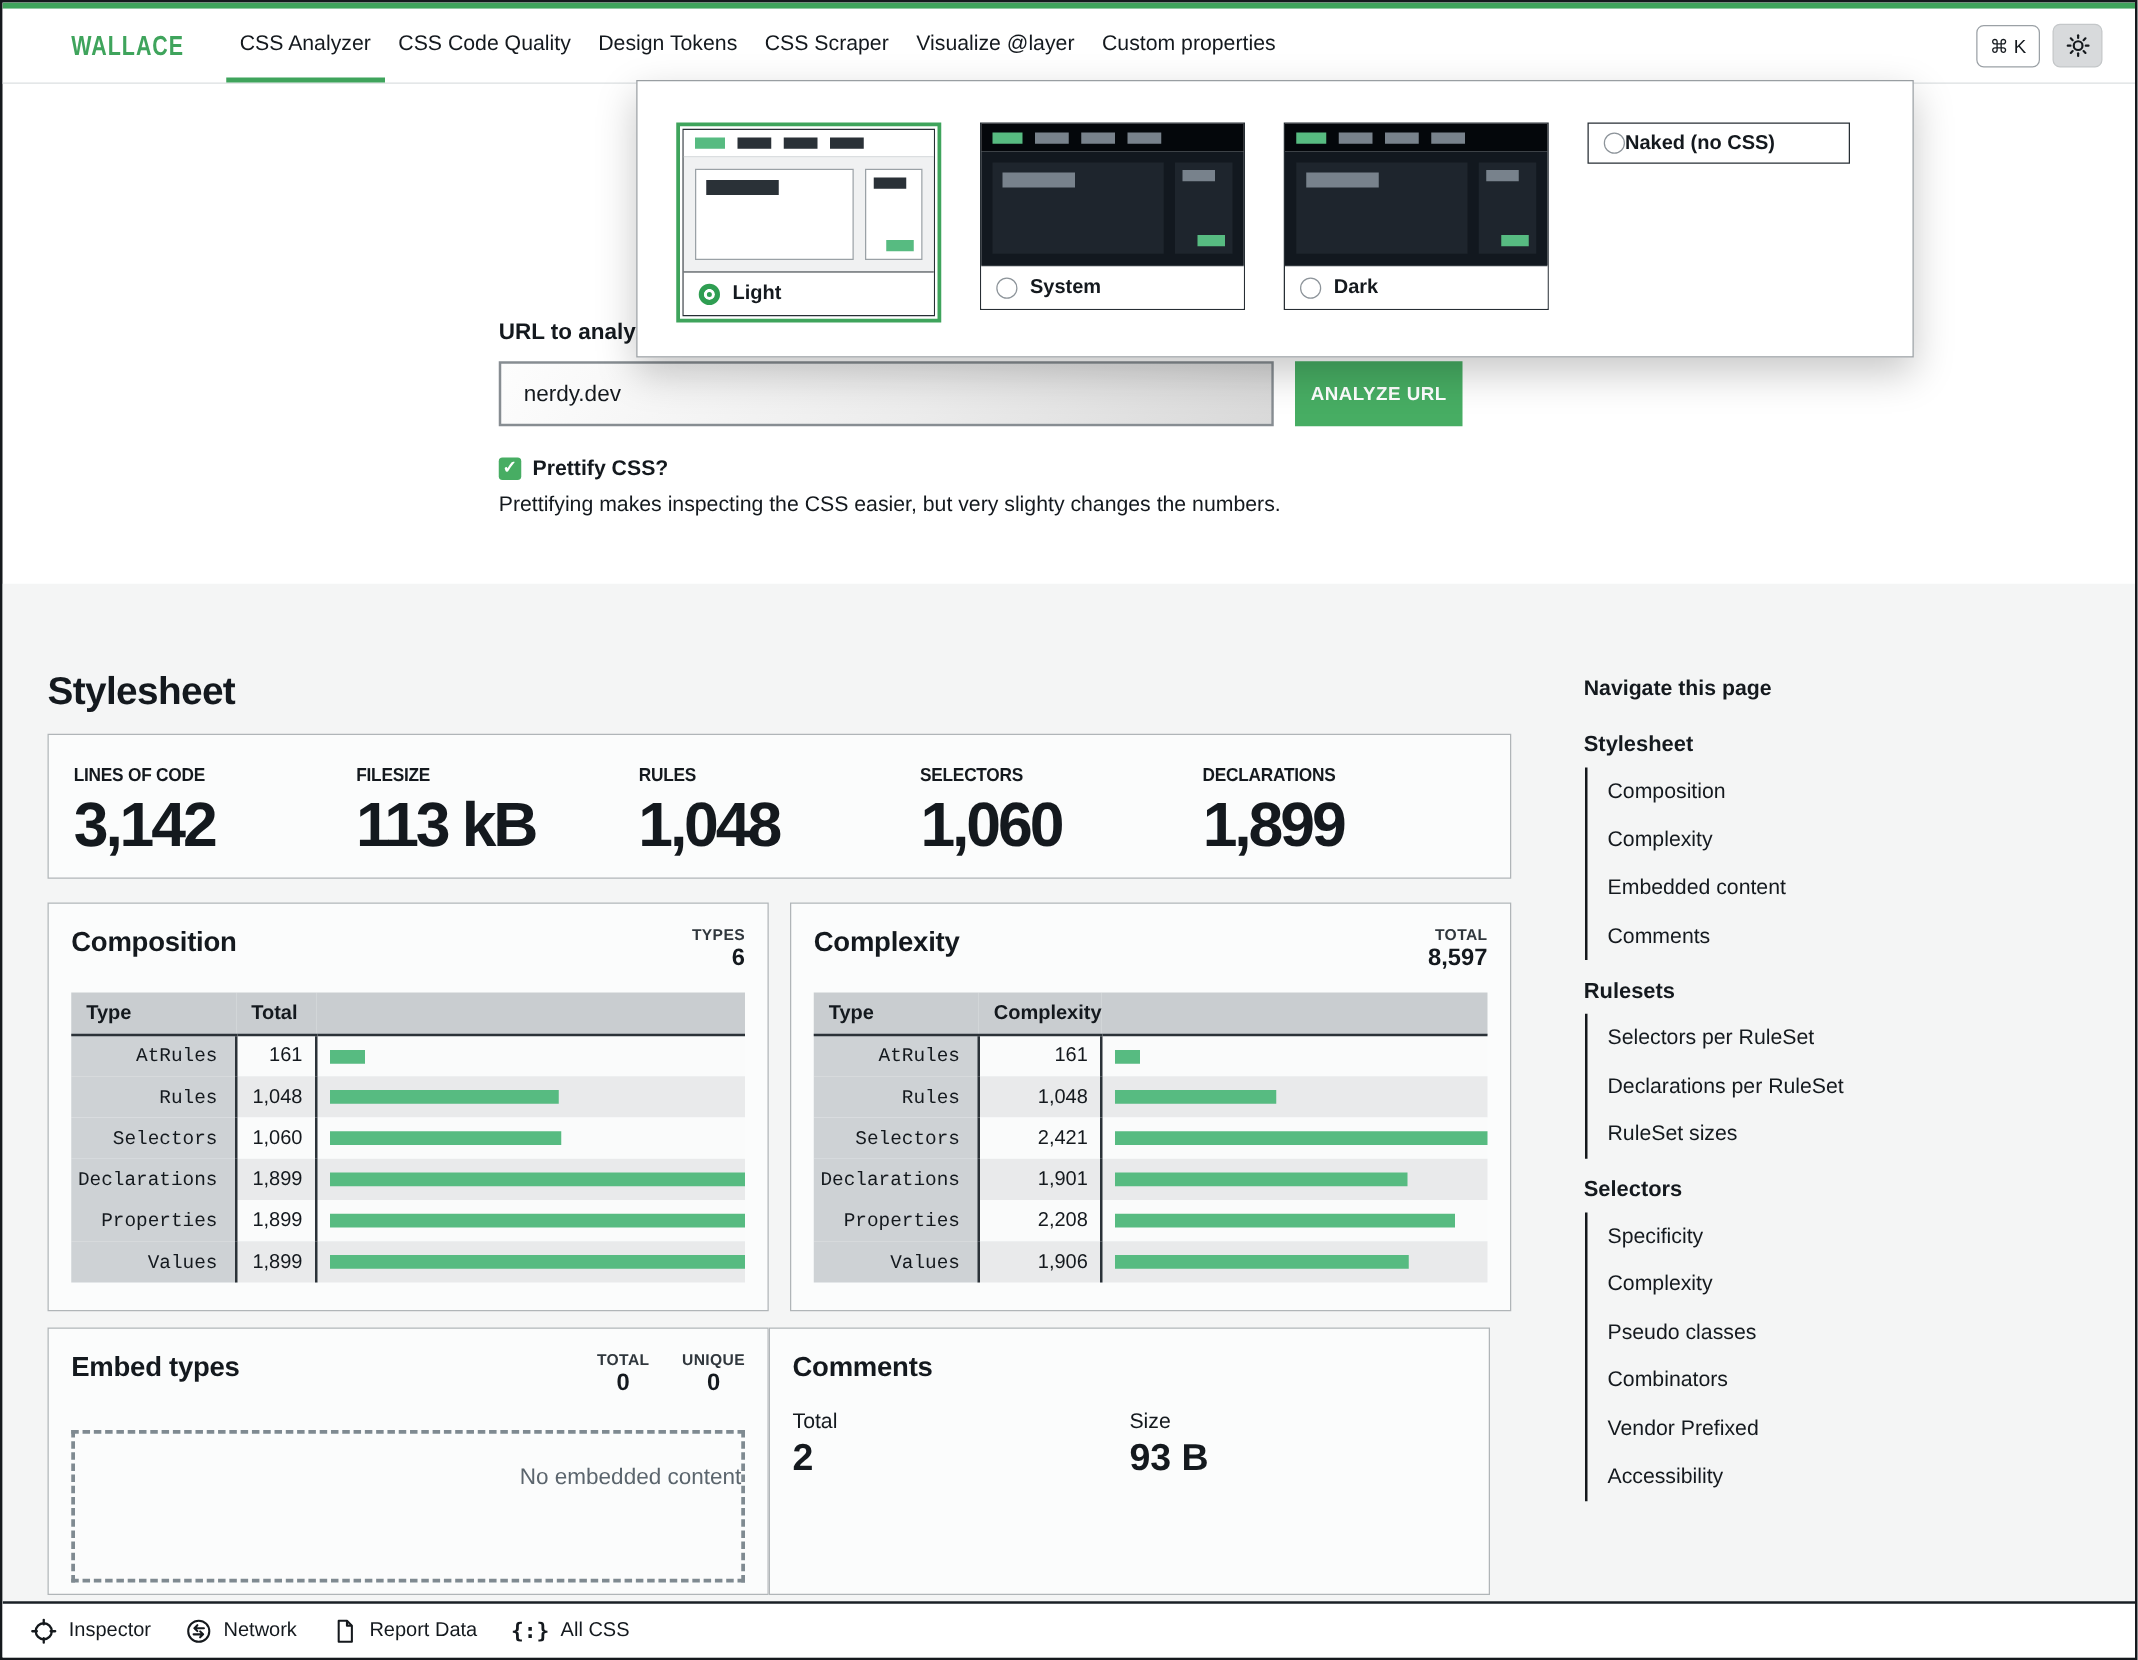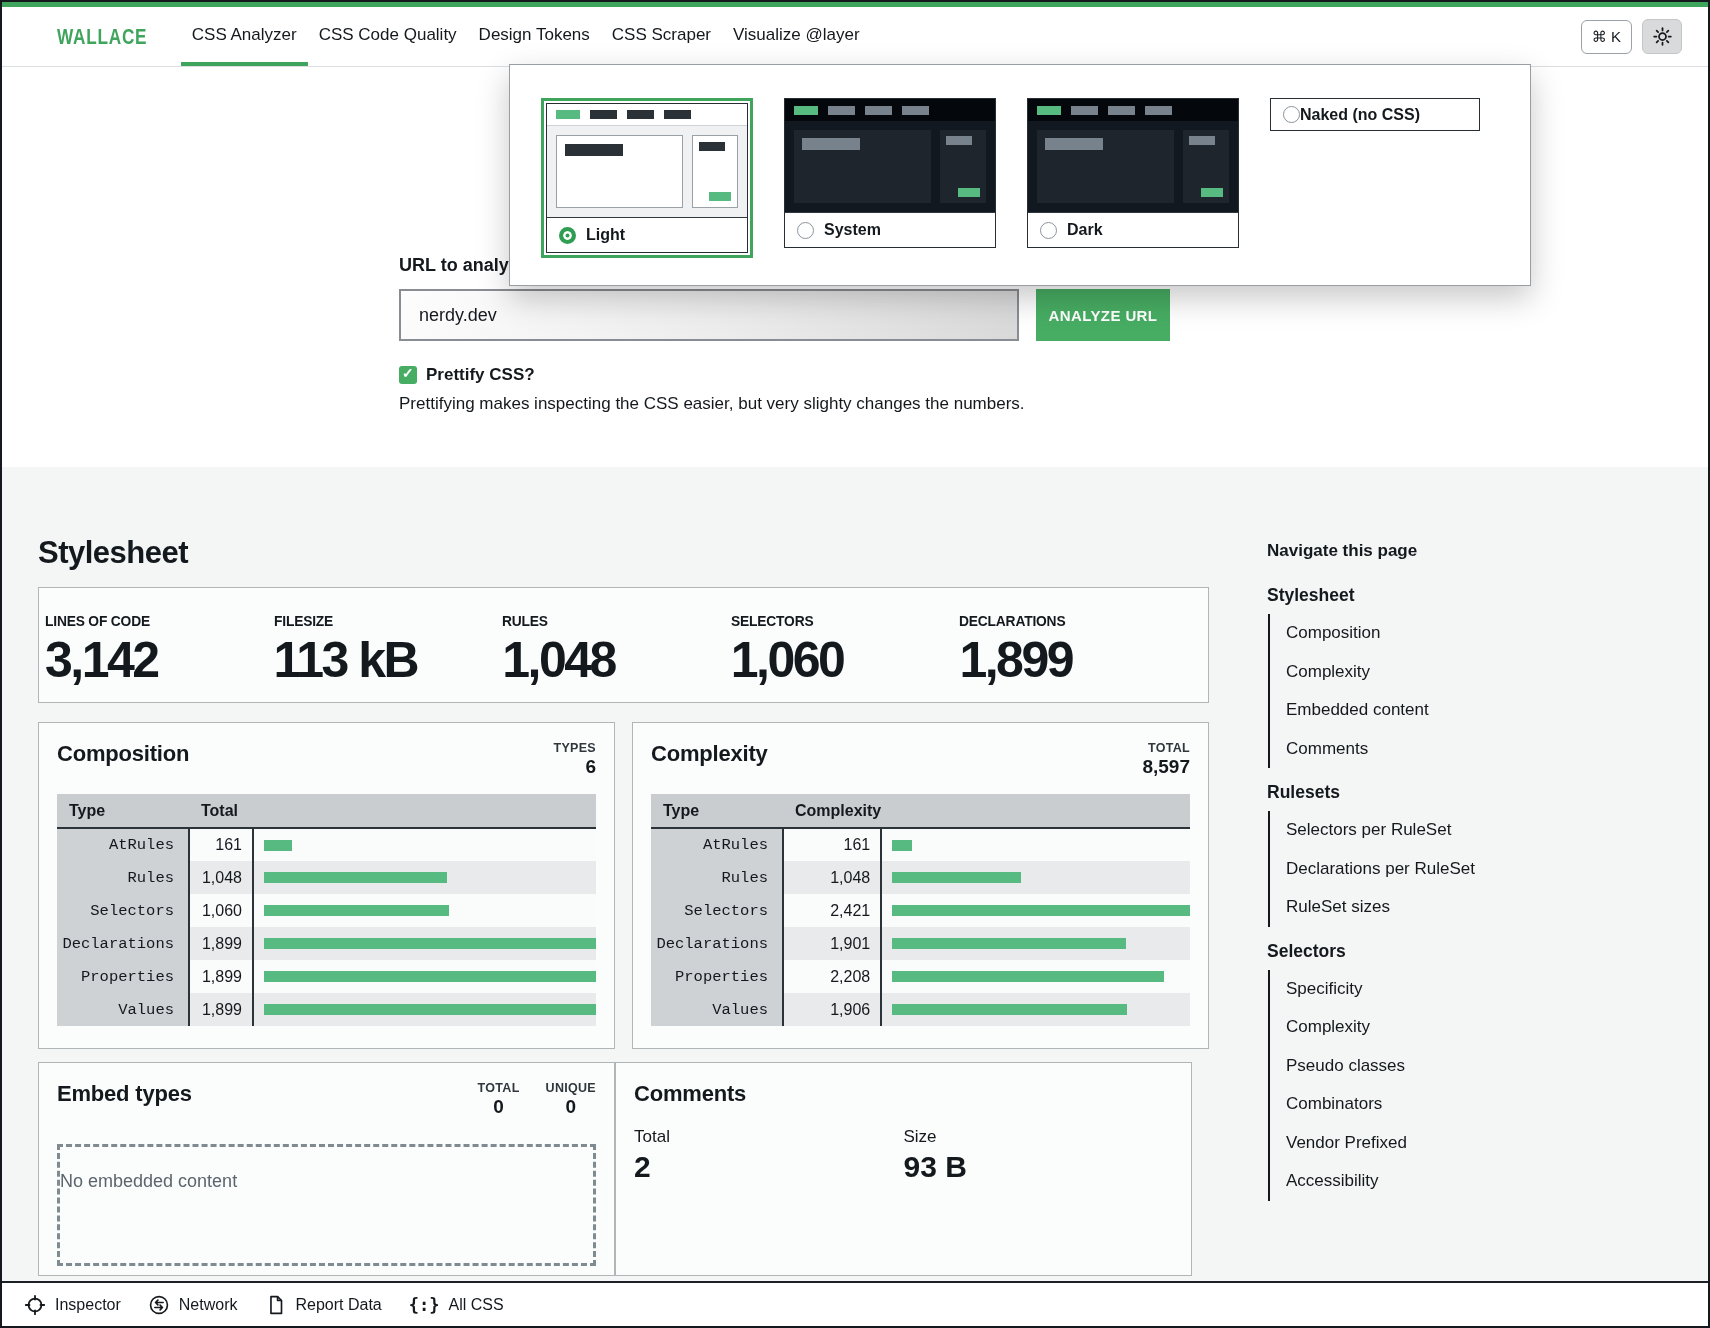--- a/index.html
+++ b/index.html
@@ -66,21 +66,21 @@
   .url-input{width:620px;height:52px;border:2px solid #878d92;background:linear-gradient(125deg,#fdfdfd 0%,#ececec 55%,#d9d9d9 100%);font-size:18px;padding:0 18px;font-family:inherit;color:var(--ink);outline:none}
   .analyze-btn{width:134px;height:52px;margin-left:17px;background:var(--btn-green);color:#fff;border:none;font-family:Liberation Sans, sans-serif;font-weight:bold;font-size:15px;letter-spacing:.4px;cursor:pointer}
   .prettify-row{display:flex;align-items:center;gap:9px;margin-top:24px}
   .checkbox{width:18px;height:18px;border-radius:3px;background:var(--btn-green);position:relative;cursor:pointer;flex:0 0 auto}
   .checkbox::after{content:"✓";position:absolute;left:3px;top:-1px;color:#fff;font-size:14px;font-weight:bold}
   .prettify-label{font-weight:bold;font-size:17px}
   .prettify-note{margin-top:9px;font-size:17px}
   
   .report{position:absolute;left:0;right:0;top:465px;bottom:0;background:#f4f5f5}
   .sec-title{position:absolute;left:36px;top:68px;font-size:31px;font-weight:bold;letter-spacing:-.5px}
-  .stats-card{position:absolute;left:36px;top:120px;width:1171px;height:116px;background:#fbfcfc;border:1px solid #b0b5b8;display:flex;padding:24px 20px 0 6px}
+  .stats-card{position:absolute;left:36px;top:120px;width:1171px;height:116px;background:#fbfcfc;border:1px solid #b0b5b8;display:flex;padding:24px 20px 0 20px}
   .stat{flex:1}
   .stat-label{font-size:15px;font-weight:bold;letter-spacing:-.2px;transform:scaleX(.92);transform-origin:left center;white-space:nowrap}
   .stat-value{font-size:50px;font-weight:bold;letter-spacing:-2.5px;margin-top:2px;white-space:nowrap}
   .cards-row{position:absolute;left:36px;top:255px;display:flex;gap:17px}
   .cards-row2{position:absolute;left:36px;top:595px;display:flex;}
   .card{width:577px;background:#fbfcfc;border:1px solid #b0b5b8;padding:18px 18px 22px}
   .card-head{display:flex;justify-content:space-between;align-items:flex-start}
   .card-title{font-size:22px;font-weight:bold;letter-spacing:-.2px}
   .card-meta{text-align:right}
   .meta-label{font-size:12.5px;font-weight:bold;color:#30373d;letter-spacing:.3px}
@@ -91,21 +91,21 @@
   table.wtable{width:100%;border-collapse:collapse;margin-top:16px;font-size:16px}
   .wtable th{background:#c9cdd0;text-align:left;font-weight:bold;height:34px;padding-left:12px;border-bottom:2px solid var(--line-dark);font-size:16px}
   .wtable td{height:33px}
   .wtable td.type{background:#ced2d5;font-family:"Liberation Mono","DejaVu Sans Mono",monospace;text-align:right;padding-right:14px;width:132px;border-right:2px solid var(--line-dark);font-size:15.5px}
   .wtable td.val{text-align:right;padding-right:10px;width:64px;border-right:2px solid var(--line-dark)}
   .wtable td.barcell{padding-left:10px}
   .wtable tbody tr:nth-child(odd) td.val,.wtable tbody tr:nth-child(odd) td.barcell{background:#fafbfb}
   .wtable tbody tr:nth-child(even) td.val,.wtable tbody tr:nth-child(even) td.barcell{background:#e9eaeb}
   .bar{height:11px;background:var(--bar-green)}
   
-  .dashed-box{margin-top:26px;height:122px;border:3px dashed #7f8a91;text-align:left;padding-top:24px;font-size:18px;color:#5b656d}
+  .dashed-box{margin-top:26px;height:122px;border:3px dashed #7f8a91;text-align:right;padding-top:24px;font-size:18px;color:#5b656d}
   .comment-stats{display:flex;margin-top:20px}
   .comment-col{width:276px}
   .comment-label{font-size:17px}
   .comment-value{font-size:30px;font-weight:bold;margin-top:3px}
   
   .toc{position:absolute;left:1265px;top:74px;width:235px}
   .toc-title{font-size:17px;font-weight:bold;margin-bottom:24px}
   .toc-group-label{font-size:17.5px;font-weight:bold;margin:14px 0 8px;cursor:pointer}
   .toc ul{list-style:none;border-left:2px solid #14181c;margin-left:1px;padding-left:16px}
   .toc li{font-size:17px;line-height:38.5px;cursor:pointer;white-space:nowrap}
@@ -121,20 +121,21 @@
 <div class="topstrip"></div>
 
 <header class="header">
   <div class="logo">WALLACE</div>
   <ul class="nav" id="nav-list">
       <li class="active">CSS Analyzer</li>
       <li>CSS Code Quality</li>
       <li>Design Tokens</li>
       <li>CSS Scraper</li>
       <li>Visualize @layer</li>
+      <li>Custom properties</li>
     </ul>
   <div class="hdr-right">
     <button class="kbd-btn">⌘ K</button>
     <button class="theme-btn">
       <span style="display:flex">
         <svg viewBox="0 0 24 24" fill="none" stroke-width="2" stroke-linecap="round">
           <circle cx="12" cy="12" r="4"></circle>
           <line x1="12" y1="2.5" x2="12" y2="5"></line>
             <line x1="12" y1="19" x2="12" y2="21.5"></line>
           <line x1="2.5" y1="12" x2="5" y2="12"></line>

